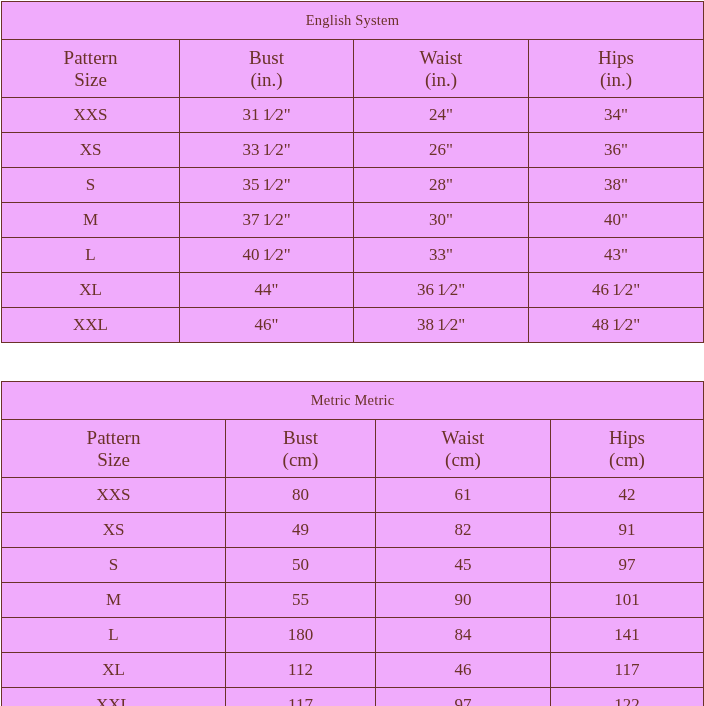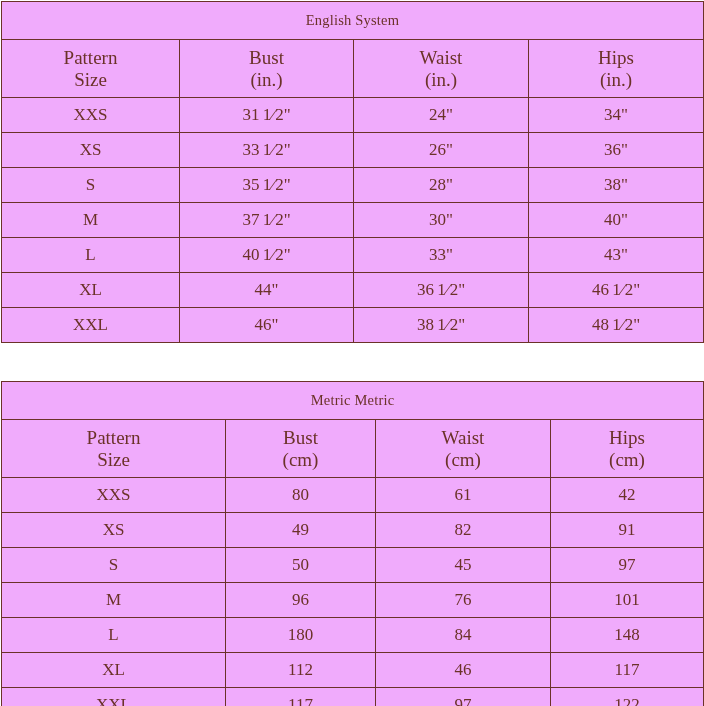--- a/index.html
+++ b/index.html
@@ -185,29 +185,29 @@
             <td>91</td>
           </tr>
           <tr class="data-row">
             <td>S</td>
             <td>50</td>
             <td>45</td>
             <td>97</td>
           </tr>
           <tr class="data-row">
             <td>M</td>
-            <td>96</td>
-            <td>76</td>
+            <td>55</td>
+            <td>90</td>
             <td>101</td>
           </tr>
           <tr class="data-row">
             <td>L</td>
             <td>180</td>
             <td>84</td>
-            <td>148</td>
+            <td>141</td>
           </tr>
           <tr class="data-row">
             <td>XL</td>
             <td>112</td>
             <td>46</td>
             <td>117</td>
           </tr>
           <tr class="data-row">
             <td>XXL</td>
             <td>117</td>

